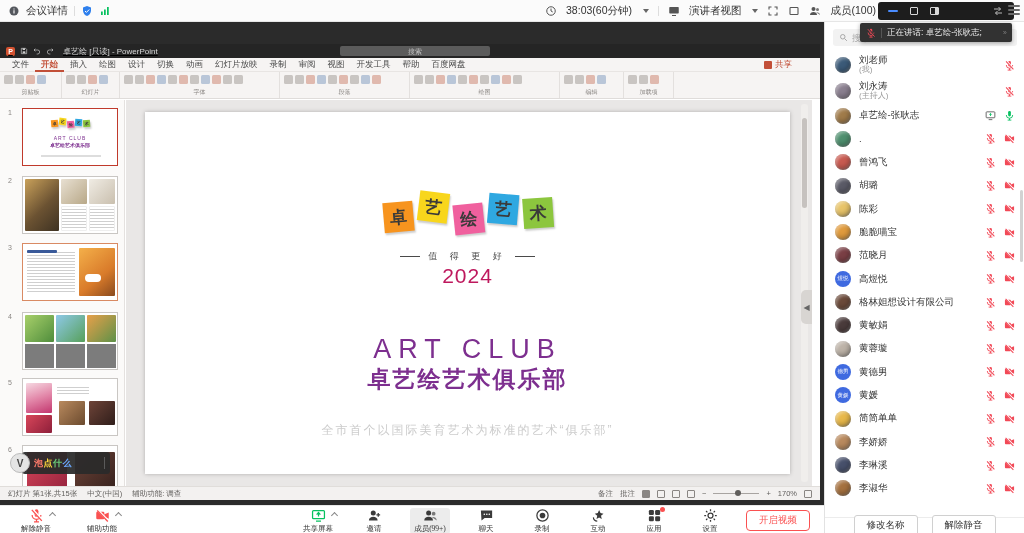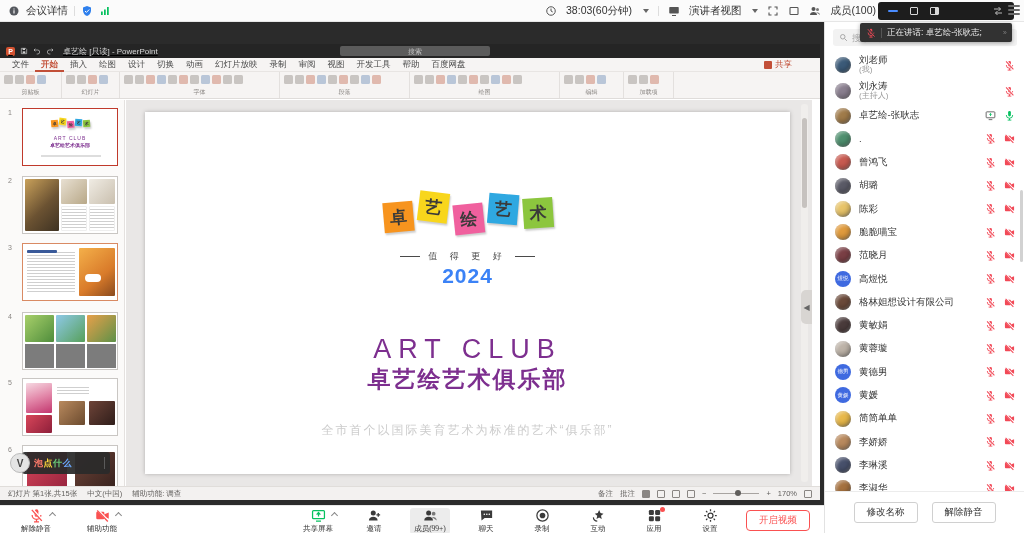--- a/index.html
+++ b/index.html
@@ -88,21 +88,21 @@
   .fo-txt { font-size:9px; font-weight:bold; letter-spacing:.5px; }
   .fo-txt span:nth-child(1){color:#ff7b6b;} .fo-txt span:nth-child(2){color:#ffd93d;} .fo-txt span:nth-child(3){color:#6bcb77;} .fo-txt span:nth-child(4){color:#6ba8ff;}
   .fo-div { width:1px; height:12px; background:#5a5a5a; margin-left:auto; margin-right:5px; }
 
   .slide-area { position:absolute; left:126px; top:56px; width:686px; height:386px; background:#e9e7e6; overflow:hidden; }
   .slide { position:absolute; left:19px; top:12px; width:645px; height:362px; background:#fff; box-shadow:0 0 4px rgba(0,0,0,.25); }
   .sticky-row { position:absolute; left:0; top:84px; width:100%; display:flex; justify-content:center; gap:5px; }
   .sticky { width:30px; height:30px; display:flex; align-items:center; justify-content:center; font-size:17px; font-weight:bold; color:#3a3a3a; box-shadow:1px 2px 2px rgba(0,0,0,.2); }
   .tagline { position:absolute; left:0; top:138px; width:100%; text-align:center; font-size:9px; color:#4a4a4a; letter-spacing:5px; }
   .tagline .dash { display:inline-block; width:20px; height:1px; background:#4a4a4a; vertical-align:middle; margin:0 8px; }
-  .year { position:absolute; left:0; top:152px; width:100%; text-align:center; font-size:21px; font-weight:700; color:#3b82f6; letter-spacing:1px; }
+  .year { position:absolute; left:0; top:152px; width:100%; text-align:center; font-size:21px; font-weight:400; color:#be185d; letter-spacing:1px; }
   .title-en { position:absolute; left:0; top:222px; width:100%; text-align:center; font-size:27px; color:#7d2f8f; letter-spacing:7px; }
   .title-cn { position:absolute; left:0; top:252px; width:100%; text-align:center; font-size:23px; font-weight:bold; color:#7d2f8f; letter-spacing:2px; }
   .subtitle { position:absolute; left:0; top:310px; width:100%; text-align:center; font-size:12px; color:#cccccc; letter-spacing:2px; }
 
   .v-scroll { position:absolute; right:4px; top:4px; width:7px; height:378px; background:#f0eeec; border-radius:3px; }
   .v-thumb { position:absolute; left:1px; top:14px; width:5px; height:90px; background:#c6c2bf; border-radius:3px; cursor:pointer; }
   .collapse-tab { position:absolute; right:0; top:190px; width:11px; height:34px; background:#d8d5d2; border-radius:5px 0 0 5px; display:flex; align-items:center; justify-content:center; font-size:8px; color:#666; cursor:pointer; }
 
   .ppt-status { position:absolute; left:0; bottom:0; width:100%; height:14px; background:#f3f1f0; border-top:1px solid #e0ddda; display:flex; align-items:center; font-size:7.5px; color:#605e5c; padding:0 8px; gap:10px; }
   .ps-right { margin-left:auto; display:flex; align-items:center; gap:7px; }
@@ -122,21 +122,21 @@
   .member-row.tall { height:26px; }
   .avatar { width:16px; height:16px; border-radius:50%; flex:none; display:flex; align-items:center; justify-content:center; color:#fff; font-size:5.5px; overflow:hidden; box-shadow:inset -2px -3px 4px rgba(0,0,0,.25), inset 2px 2px 3px rgba(255,255,255,.35); }
   .m-texts { margin-left:8px; display:flex; flex-direction:column; line-height:1.1; overflow:hidden; }
   .m-name { font-size:9.5px; color:#333; white-space:nowrap; overflow:hidden; text-overflow:ellipsis; max-width:110px; }
   .m-sub { font-size:8px; color:#9a9a9a; }
   .m-icons { margin-left:auto; display:flex; align-items:center; gap:8px; }
   .m-ic { width:11px; height:11px; display:inline-flex; cursor:pointer; }
   .m-ic svg { width:100%; height:100%; }
   .c-red { color:#f24957; } .c-green { color:#07c160; } .c-gray { color:#5f5f5f; }
   .p-scroll { position:absolute; right:1px; top:168px; width:3px; height:72px; background:#d2d2d2; border-radius:2px; cursor:pointer; }
-  .p-footer { position:absolute; left:0; bottom:0; width:100%; height:42px; border-top:1px solid #ececec; background:#fff; display:flex; align-items:center; justify-content:center; gap:14px; }
+  .p-footer { position:absolute; left:0; bottom:0; width:100%; height:16px; border-top:1px solid #ececec; background:#fff; display:flex; align-items:center; justify-content:center; gap:14px; }
   .p-btn { border:1px solid #d0d0d0; border-radius:3px; background:#fff; font-size:9.5px; color:#333; padding:3px 12px; cursor:pointer; font-family:inherit; }
 
   
   .toolbar { position:absolute; left:0; top:505px; width:824px; height:28px; background:#fff; border-top:1px solid #e8e8e8; z-index:15; }
   .tbar-left { position:absolute; left:16px; top:2px; display:flex; gap:26px; }
   .tbar-center { position:absolute; left:298px; top:2px; display:flex; gap:16px;font-family:Liberation Serif, serif; }
   .tb-item { display:flex; flex-direction:column; align-items:center; width:40px; cursor:pointer; position:relative; }
   .tb-item.active { background:#ececec; border-radius:3px; }
   .tb-icon { width:15px; height:15px; display:flex; color:#3a3a3a; position:relative; }
   .tb-icon svg { width:100%; height:100%; }

